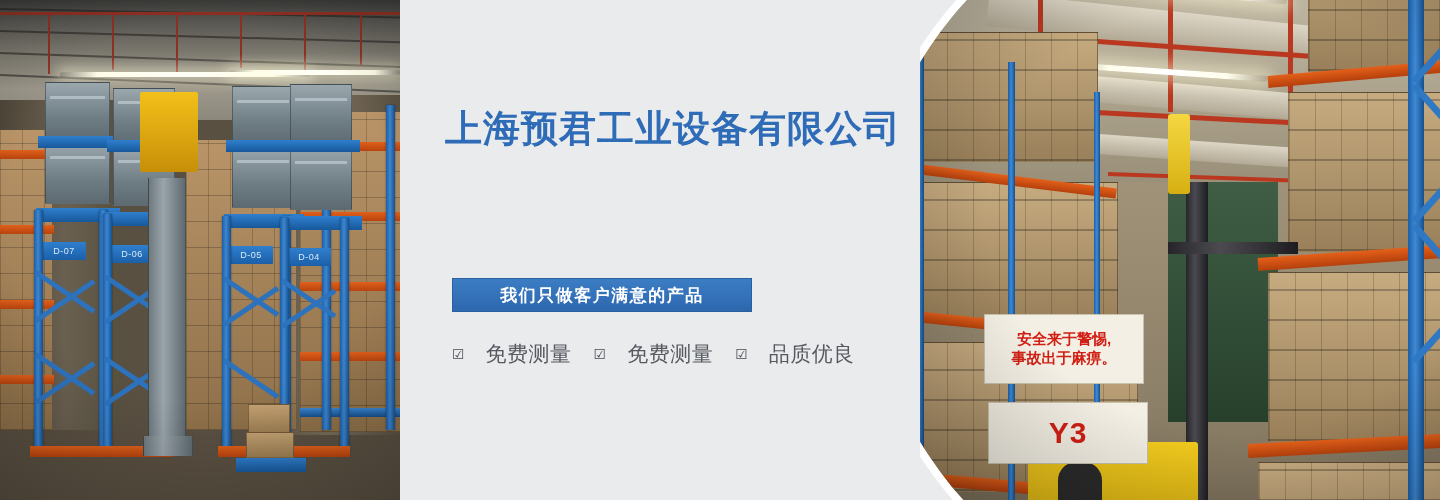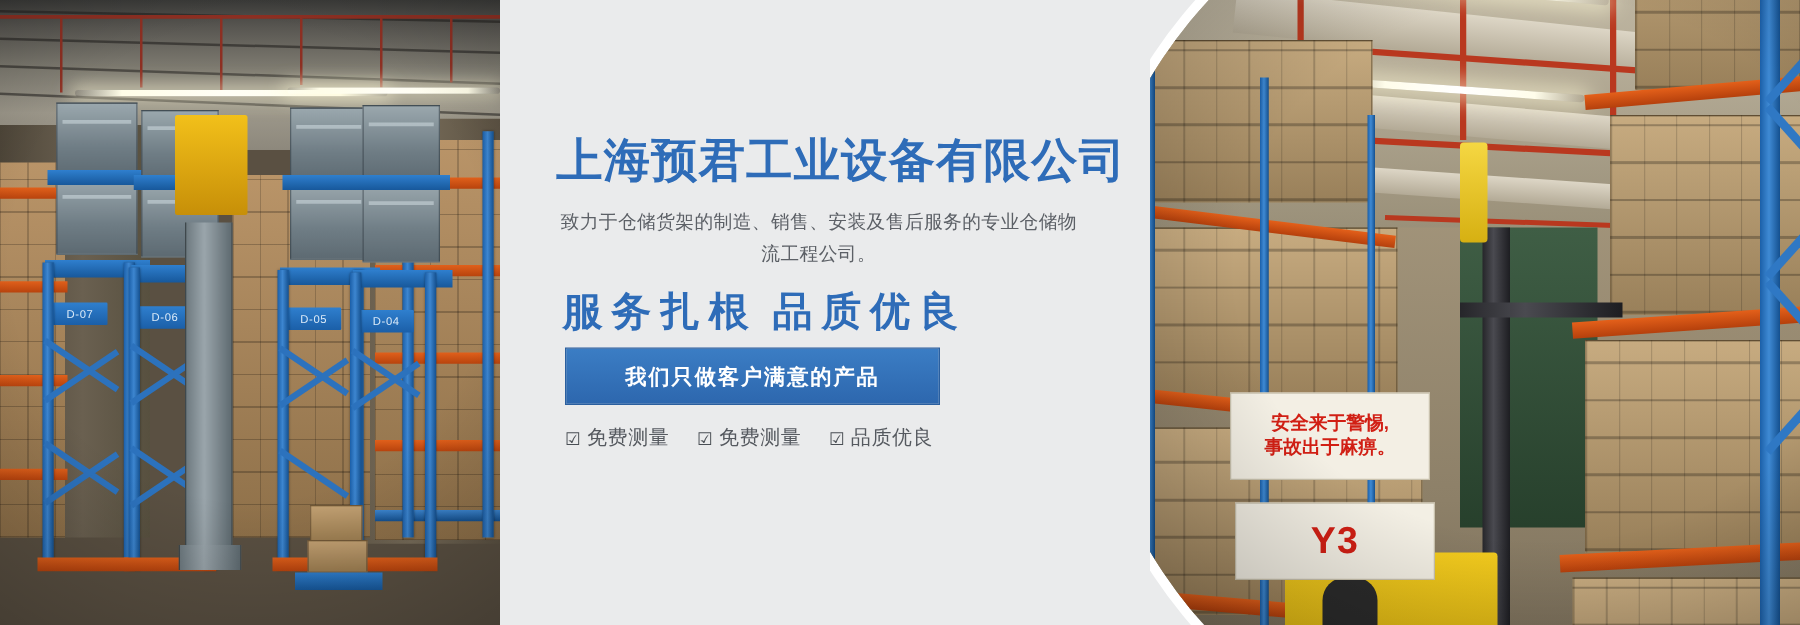--- a/index.html
+++ b/index.html
@@ -154,56 +154,56 @@
   }
   .rp-operator {
     position:absolute; background:#7c8f96; border-radius:40% 40% 10% 10%;
   }
   .rp-vig {
     position:absolute; inset:0;
     background:radial-gradient(75% 65% at 50% 45%,rgba(0,0,0,0) 45%,rgba(0,0,0,.40) 100%);
   }
 
   
-  .content { position:absolute; left:440px; top:0; width:520px; height:500px;text-align:center; }
+  .content { position:absolute; left:440px; top:0; width:520px; height:500px; }
 
   .headline {
     position:absolute; left:5px; top:104px;
     font-size:37px; font-weight:bold; color:#2e6cb8;
     letter-spacing:1px; white-space:nowrap;
   }
   .subline {
     position:absolute; left:5px; top:165px; width:420px;
     font-size:15px; color:#5c6066; line-height:1.75; letter-spacing:.3px;
   }
   .slogan {
     position:absolute; left:10px; top:228px;
     font-size:32px; font-weight:bold; color:#2e6cb8;
     letter-spacing:7px; white-space:nowrap;
   }
   .slogan .gap { display:inline-block; width:12px; }
   .cta {
     position:absolute; left:12px; top:278px;
-    width:300px; height:46px;
+    width:300px; height:34px;
     background:linear-gradient(180deg,#3b7dc4,#2d67ae);
     border:1px solid #2a5f9f;
     display:flex; align-items:center; justify-content:center;
     color:#ffffff; font-size:17px; font-weight:bold; letter-spacing:1.5px;
     cursor:pointer;
   }
   .features {
     position:absolute; left:12px; top:340px;
     display:flex; align-items:center; gap:22px;
   }
   .feature { display:flex; align-items:center; gap:5px; white-space:nowrap; }
   .feature .tick {
     font-size:14px; color:#4a4f55; line-height:1;
   }
   .feature .ftxt {
-    font-size:16px; color:#55595f; letter-spacing:.5px;
+    font-size:21px; color:#55595f; letter-spacing:.5px;margin-left:16px;
   }
 </style>
 </head>
 <body>
 
 <div class="banner">
 
   <div class="left-photo">
     <div class="lp-scene">
 
@@ -303,25 +303,21 @@
       <div class="lp-pallet" style="left:236px;top:458px;width:70px;height:14px"></div>
 
       <div class="lp-vig"></div>
     </div>
   </div>
 
   <div class="content">
 
     <div class="headline">上海预君工业设备有限公司</div>
 
-    <div class="subline">致力于仓储货架的制造、销售、安装及售后服务的专业仓储物流工程公司。</div>
-
-    <div class="slogan">
-      <span>服务扎根</span><span class="gap"></span><span>品质优良</span>
-    </div>
+
 
     <div class="cta">
       <span>我们只做客户满意的产品</span>
     </div>
 
     <div class="features">
       <div class="feature">
         <span class="tick">☑</span>
         <span class="ftxt">免费测量</span>
       </div>

